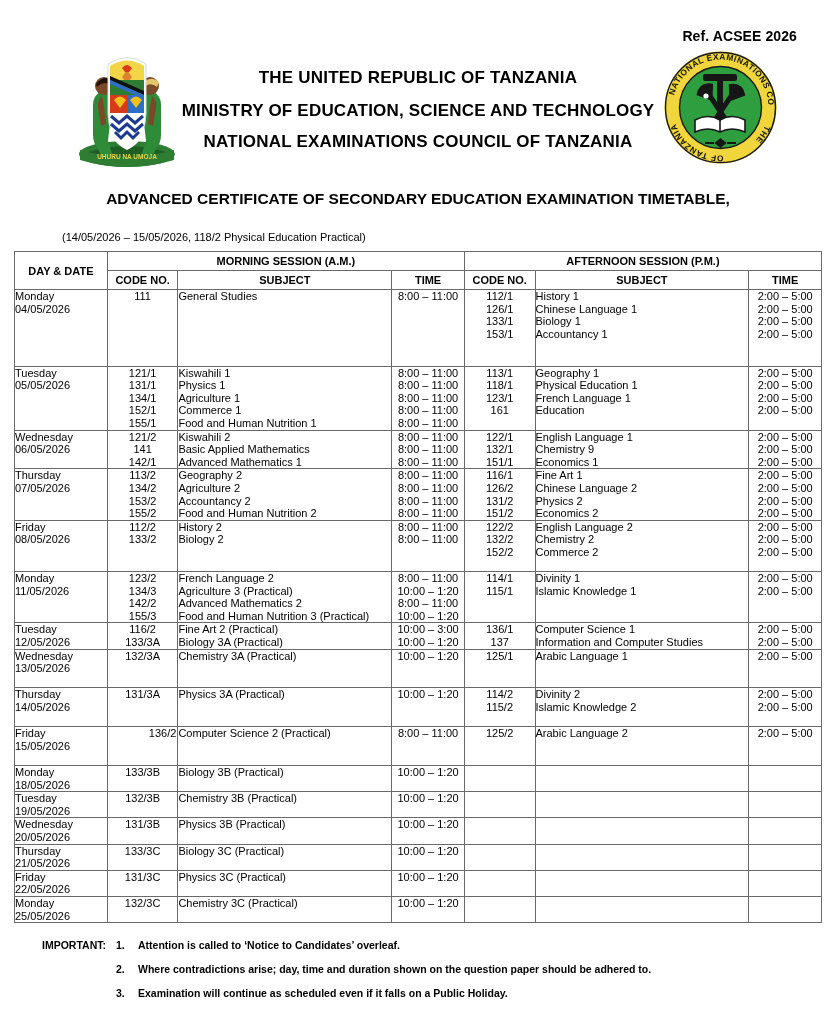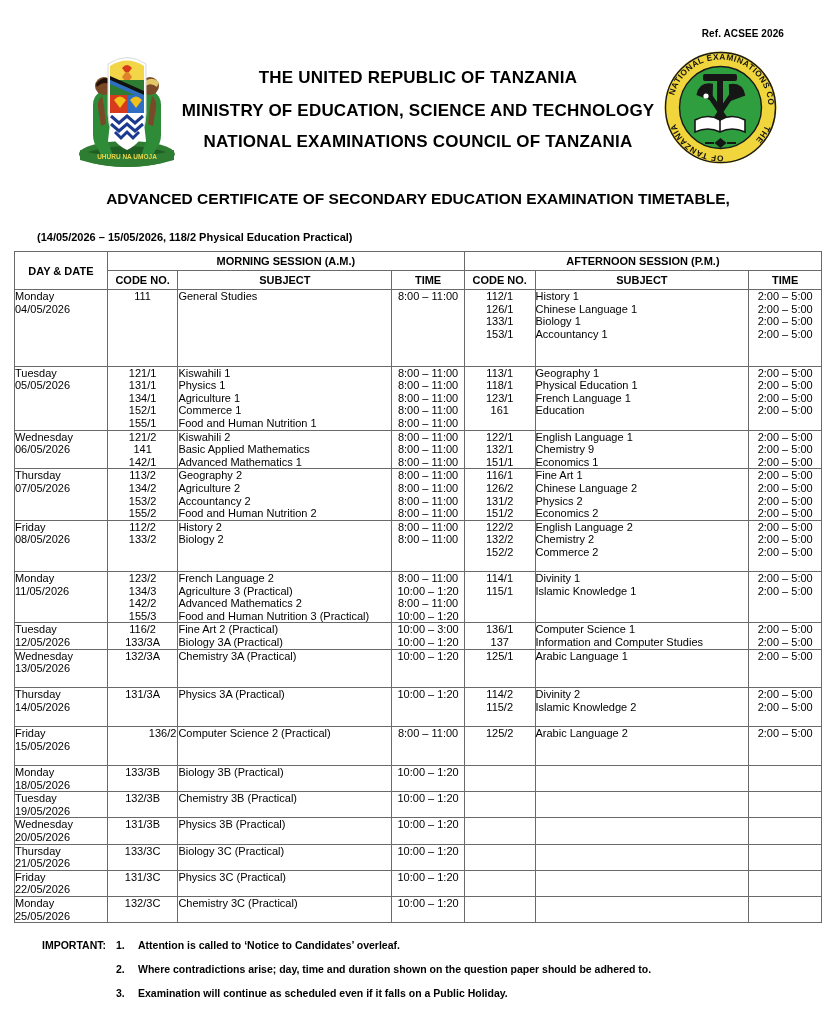--- a/index.html
+++ b/index.html
@@ -13,22 +13,22 @@
     font-family: "Liberation Sans", sans-serif;
     color: #000000;
     position: relative;
     overflow: hidden;
   }
 
   
   .ref-line {
     position: absolute;
     top: 28px;
-    right: 52px;
-    font-size: 10px;
+    right: 39px;
+    font-size: 14px;
     font-weight: bold;
     letter-spacing: .1px;
   }
 
   .header {
     position: relative;
     height: 170px;
   }
 
   .coat-of-arms {
@@ -76,23 +76,23 @@
     text-align: center;
     font-size: 15.5px;
     font-weight: bold;
     line-height: 21px;
     margin-top: 18px;
     padding: 0 48px;
   }
 
   .note-line {
     margin-top: 22px;
-    padding-left: 37px;
+    padding-left: 62px;
     font-size: 11px;
-    font-weight: bold;
+    font-weight: normal;
   }
 
   
   .table-wrap {
     margin: 8px 14px 0 14px;
   }
   table.tt {
     border-collapse: collapse;
     width: 808px;
     table-layout: fixed;

